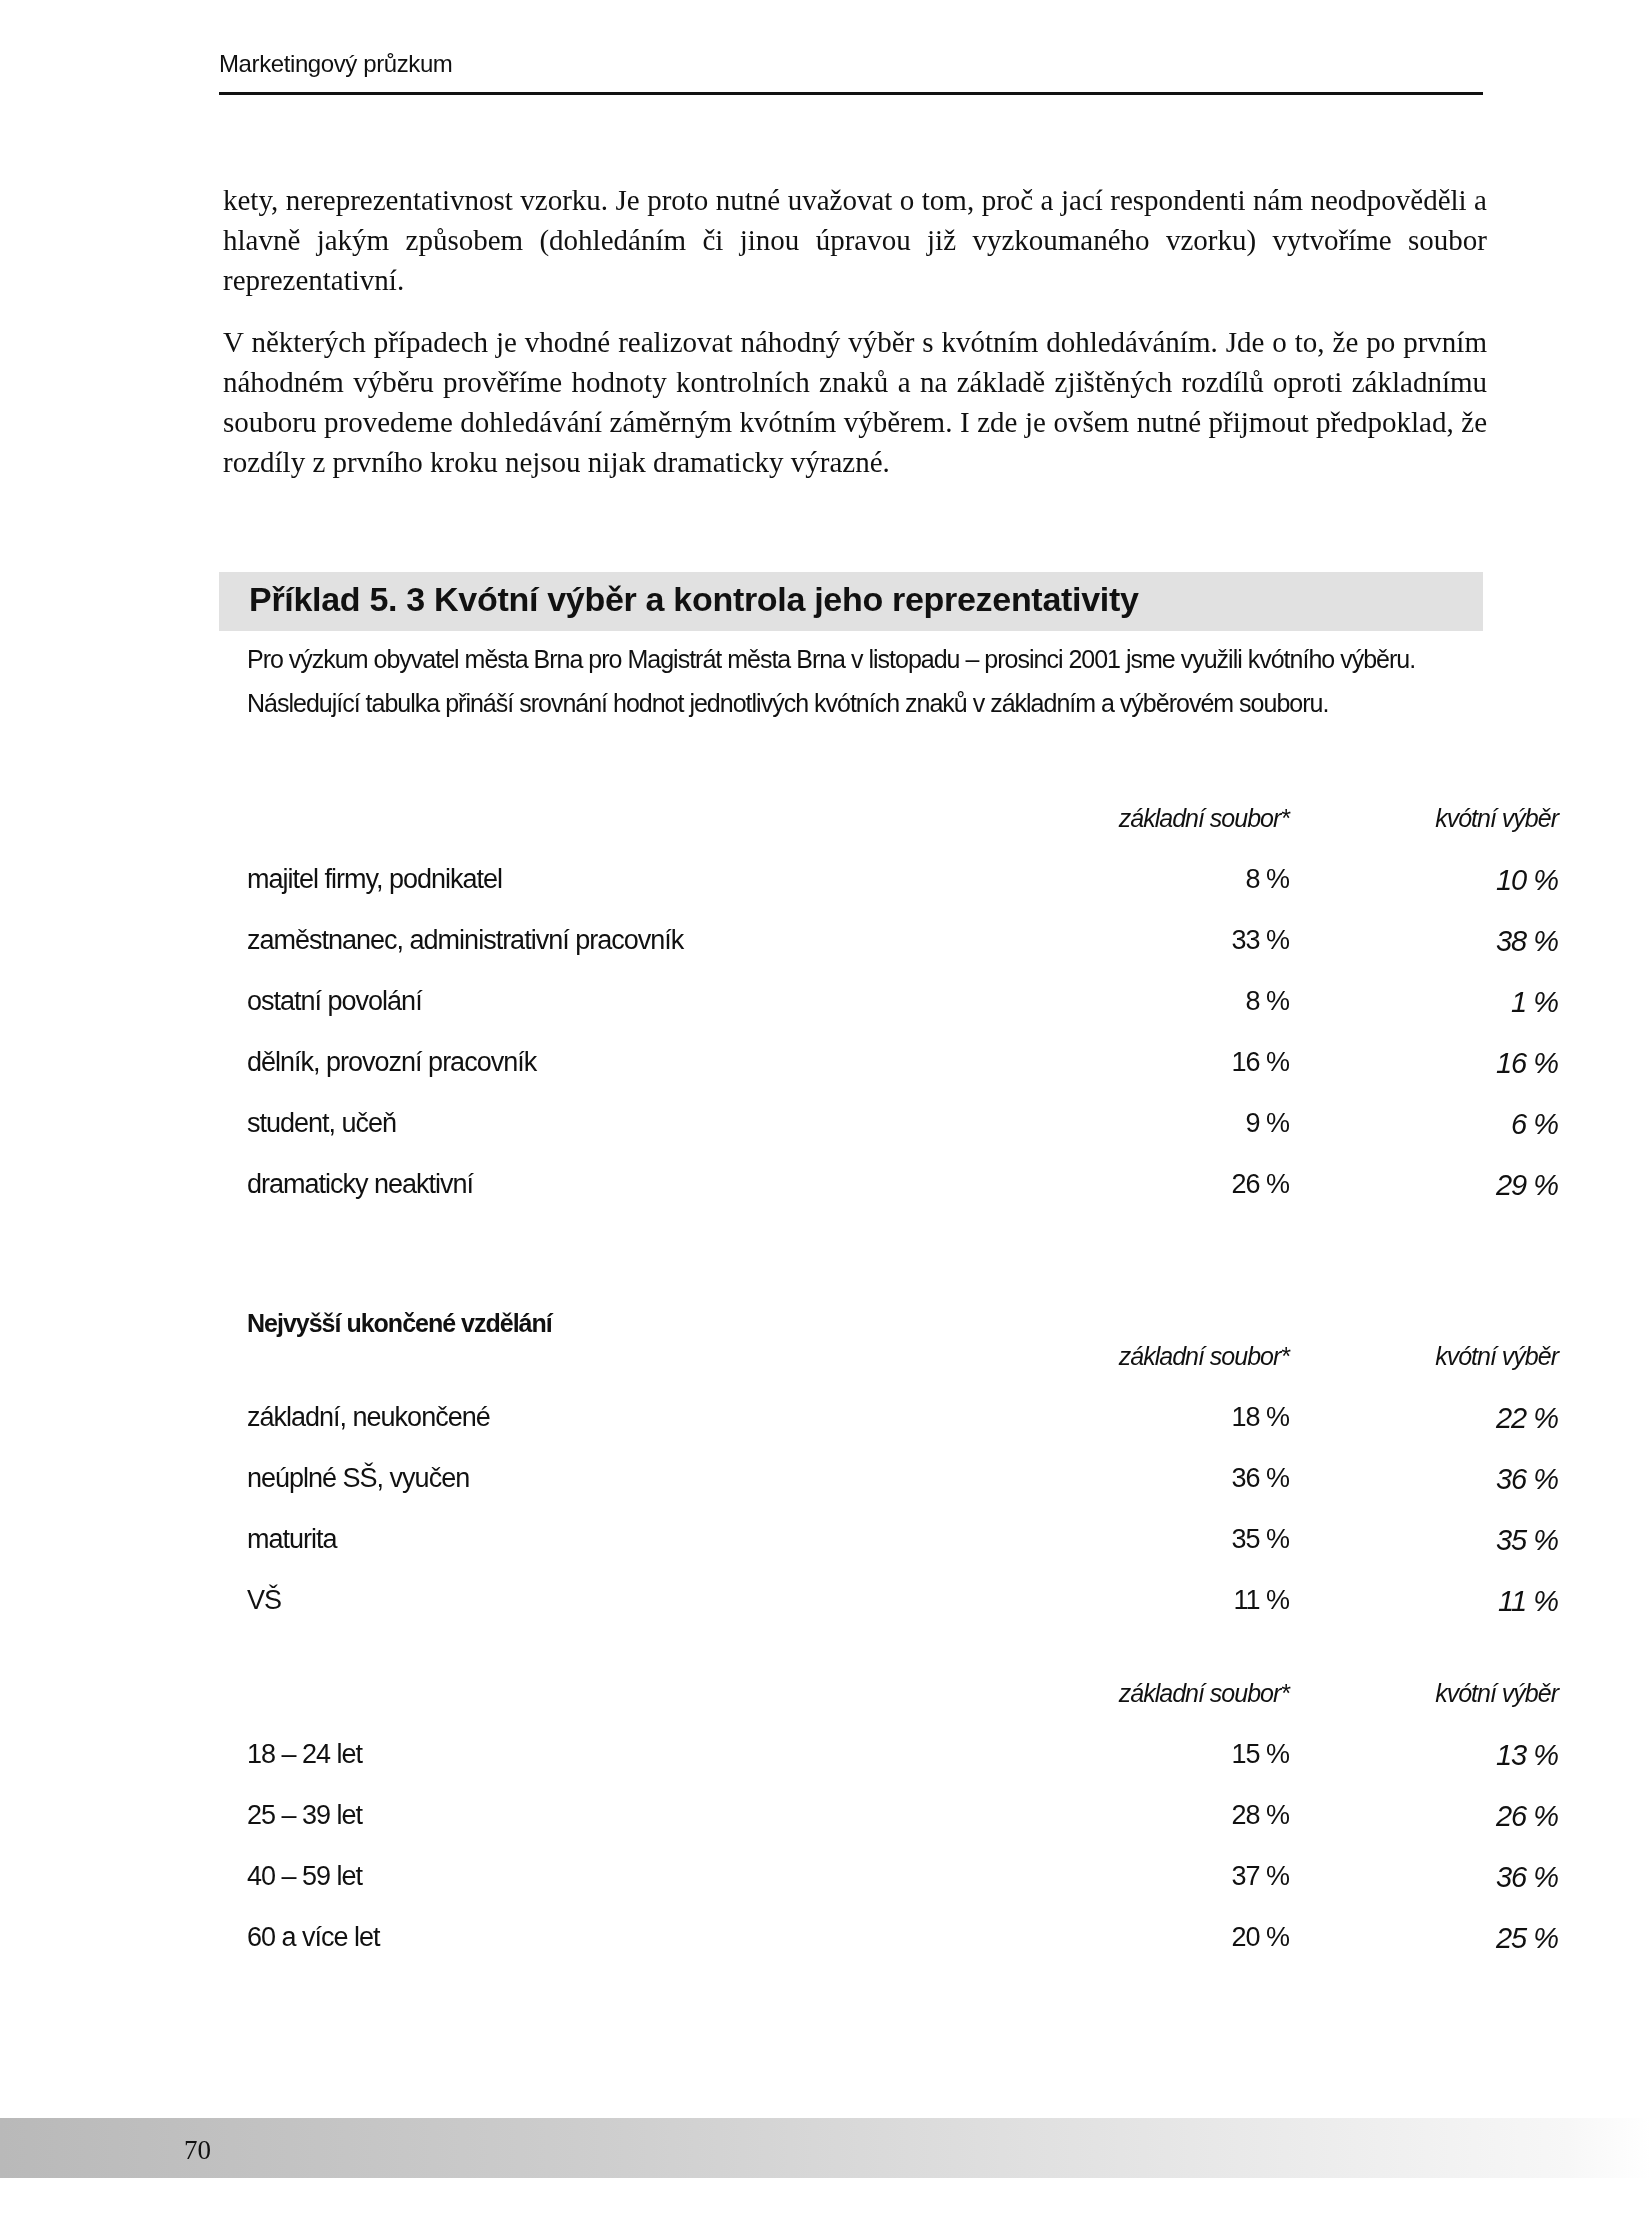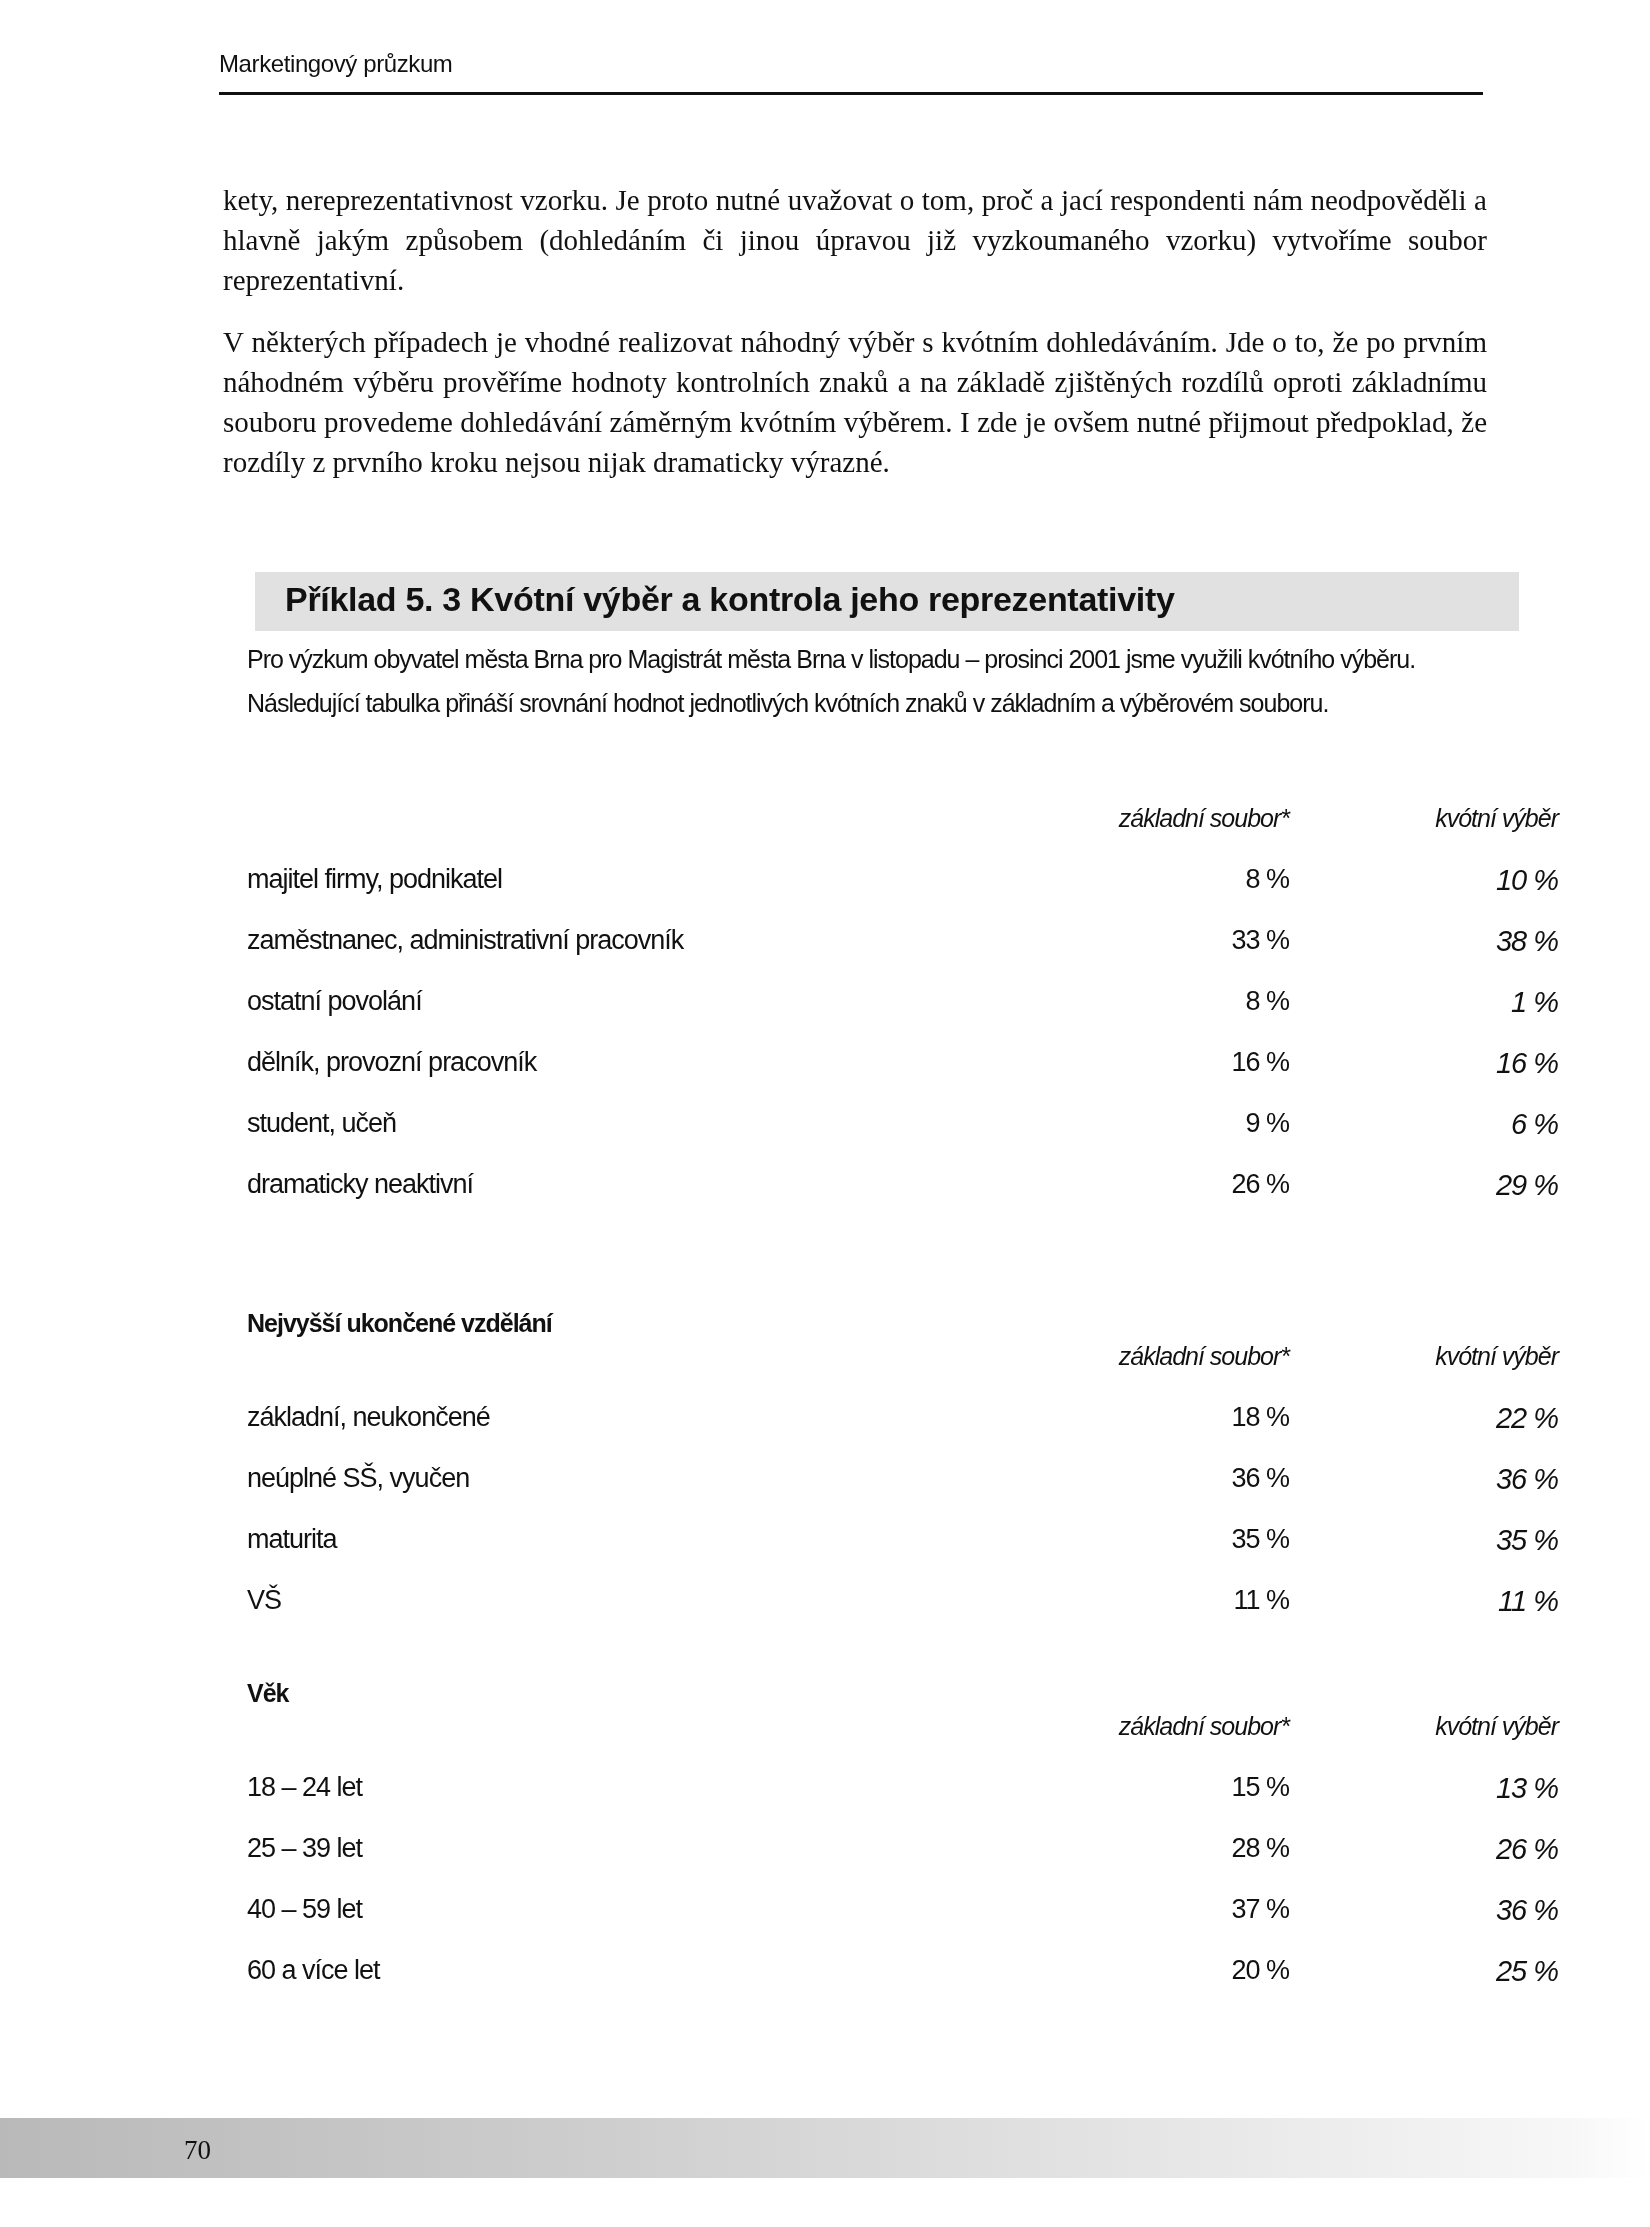--- a/index.html
+++ b/index.html
@@ -15,21 +15,20 @@
   .body-text {
     position: absolute; left: 219px; width: 1264px;
     font-family: "Liberation Serif", serif; font-size: 29px; line-height: 40px;
     text-align: justify; color: #111; margin: 4px;
   }
   .p1 { top: 176px; }
   .p2 { top: 318px; }
   .example-box {
     position: absolute; left: 219px; top: 572px; width: 1264px; height: 59px;
     background: #e1e1e1;
-    margin-left: 36px;
   }
   .example-title {
     position: absolute; left: 30px; top: 8.4px;
     font-family: "Liberation Sans", sans-serif; font-weight: bold; font-size: 34px;
     color: #111; letter-spacing: -0.3px; white-space: nowrap;
   }
   .intro {
     position: absolute; left: 247px; top: 637px; width: 1229px;
     font-family: Liberation Sans, sans-serif; font-size: 25px; line-height: 44px;
     color: #111; margin: 0; letter-spacing: -1px;
@@ -139,21 +138,20 @@
     <span class="col-b">35 %</span>
   </div>
   <div class="data-row">
     <span class="row-label">VŠ</span>
     <span class="col-a">11 %</span>
     <span class="col-b">11 %</span>
   </div>
 </div>
 
 <div class="section s3">
-  <div class="section-title">Věk</div>
   <div class="col-head-row">
     <span class="col-a">základní soubor*</span>
     <span class="col-b">kvótní výběr</span>
   </div>
   <div class="data-row">
     <span class="row-label">18 – 24 let</span>
     <span class="col-a">15 %</span>
     <span class="col-b">13 %</span>
   </div>
   <div class="data-row">

